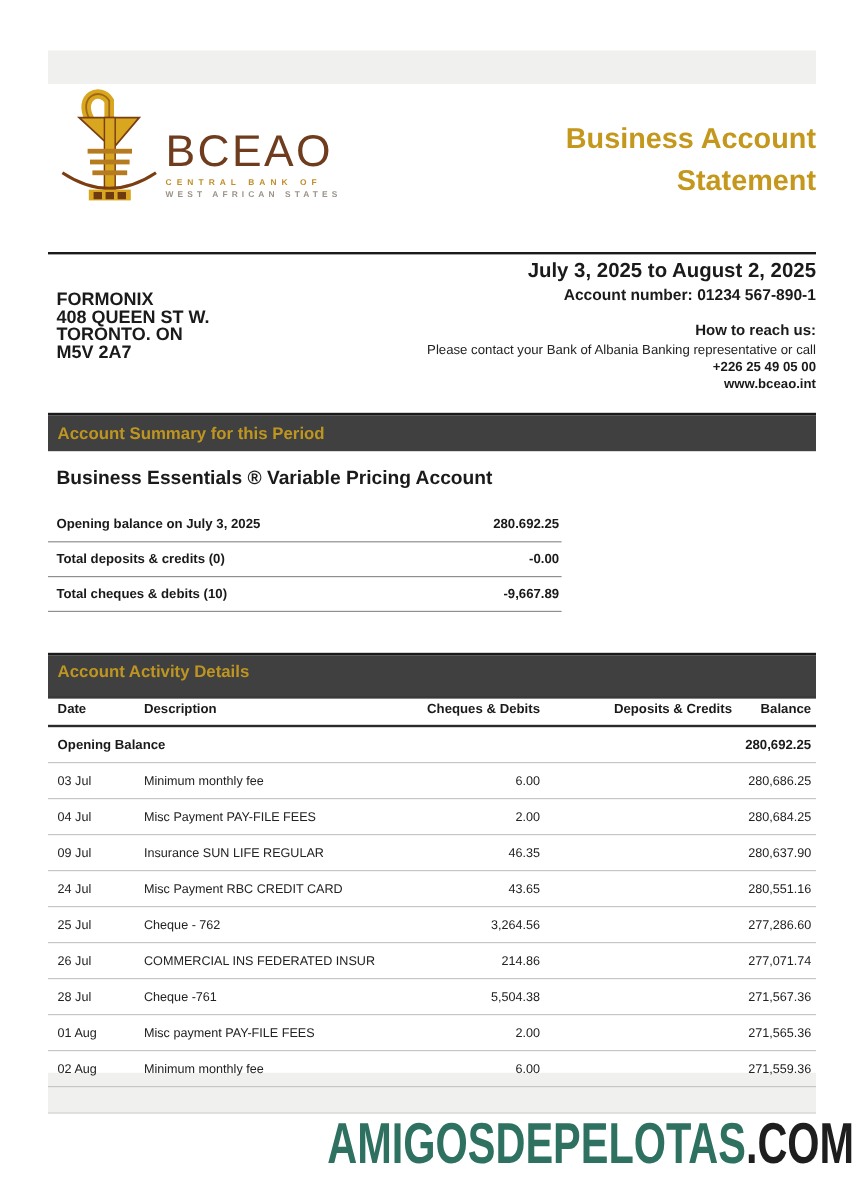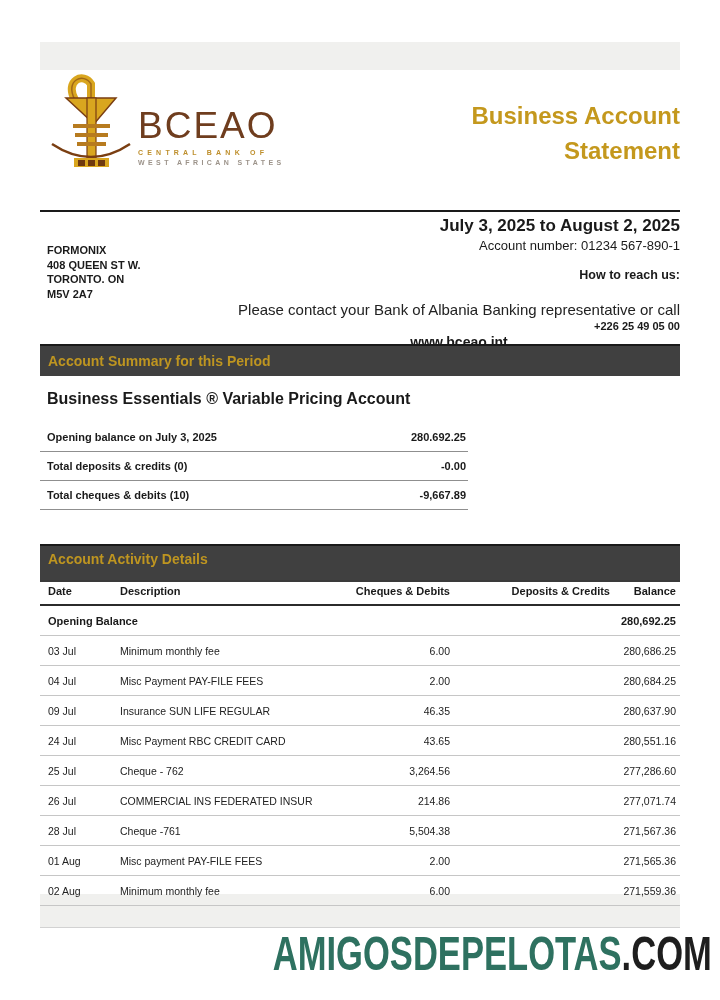--- a/index.html
+++ b/index.html
@@ -18,29 +18,29 @@
   .brand-tag2{margin-top:3px;font-size:7px;font-weight:bold;letter-spacing:3.4px;color:#9C938A;}
   .doc-title{right:40px;top:98px;width:330px;text-align:right;font-size:24px;font-weight:bold;
     color:#C4981D;line-height:35px;}
 
   .rule{left:40px;width:640px;height:2px;background:#1a1a1a;}
   .rule-1{top:210px;}
   .rule-2{top:344px;}
   .rule-3{top:544px;}
 
   .period{right:40px;top:216px;font-size:17px;font-weight:bold;text-align:right;}
-  .account-number{right:40px;top:238px;font-size:13px;font-weight:normal;text-align:right;}
-
-  .recipient{left:47px;top:243px;font-size:11px;font-weight:bold;line-height:14.5px;}
+  .account-number{right:40px;top:238px;font-size:13px;font-weight:bold;text-align:right;}
+
+  .recipient{left:47px;top:243px;font-size:15px;font-weight:bold;line-height:14.5px;}
 
   .contact{right:40px;top:268px;text-align:right;}
   .contact-heading{font-size:12.5px;font-weight:bold;}
-  .contact-note{font-size:15px;margin-top:19px;color:#222;}
+  .contact-note{font-size:11px;margin-top:4px;color:#222;}
   .contact-phone{font-size:11px;font-weight:bold;margin-top:2px;}
-  .contact-site{font-size:14px;font-weight:bold;margin-top:2px;text-align:center;}
+  .contact-site{font-size:11px;font-weight:bold;margin-top:2px;}
 
   .band{left:40px;width:640px;height:30px;background:#404040;font-size:14px;font-weight:bold;
     color:#BE9520;line-height:30px;padding-left:8px;box-sizing:border-box;}
   .summary-band{top:346px;}
   .activity-band{top:546px;border-bottom:2px solid #3a3a3a;height:36px;line-height:27px;}
 
   .product{left:47px;top:390px;font-size:16px;font-weight:bold;}
 
   .summary-table{left:40px;top:423px;width:428px;}
   .summary-row{display:flex;justify-content:space-between;align-items:center;height:28px;

